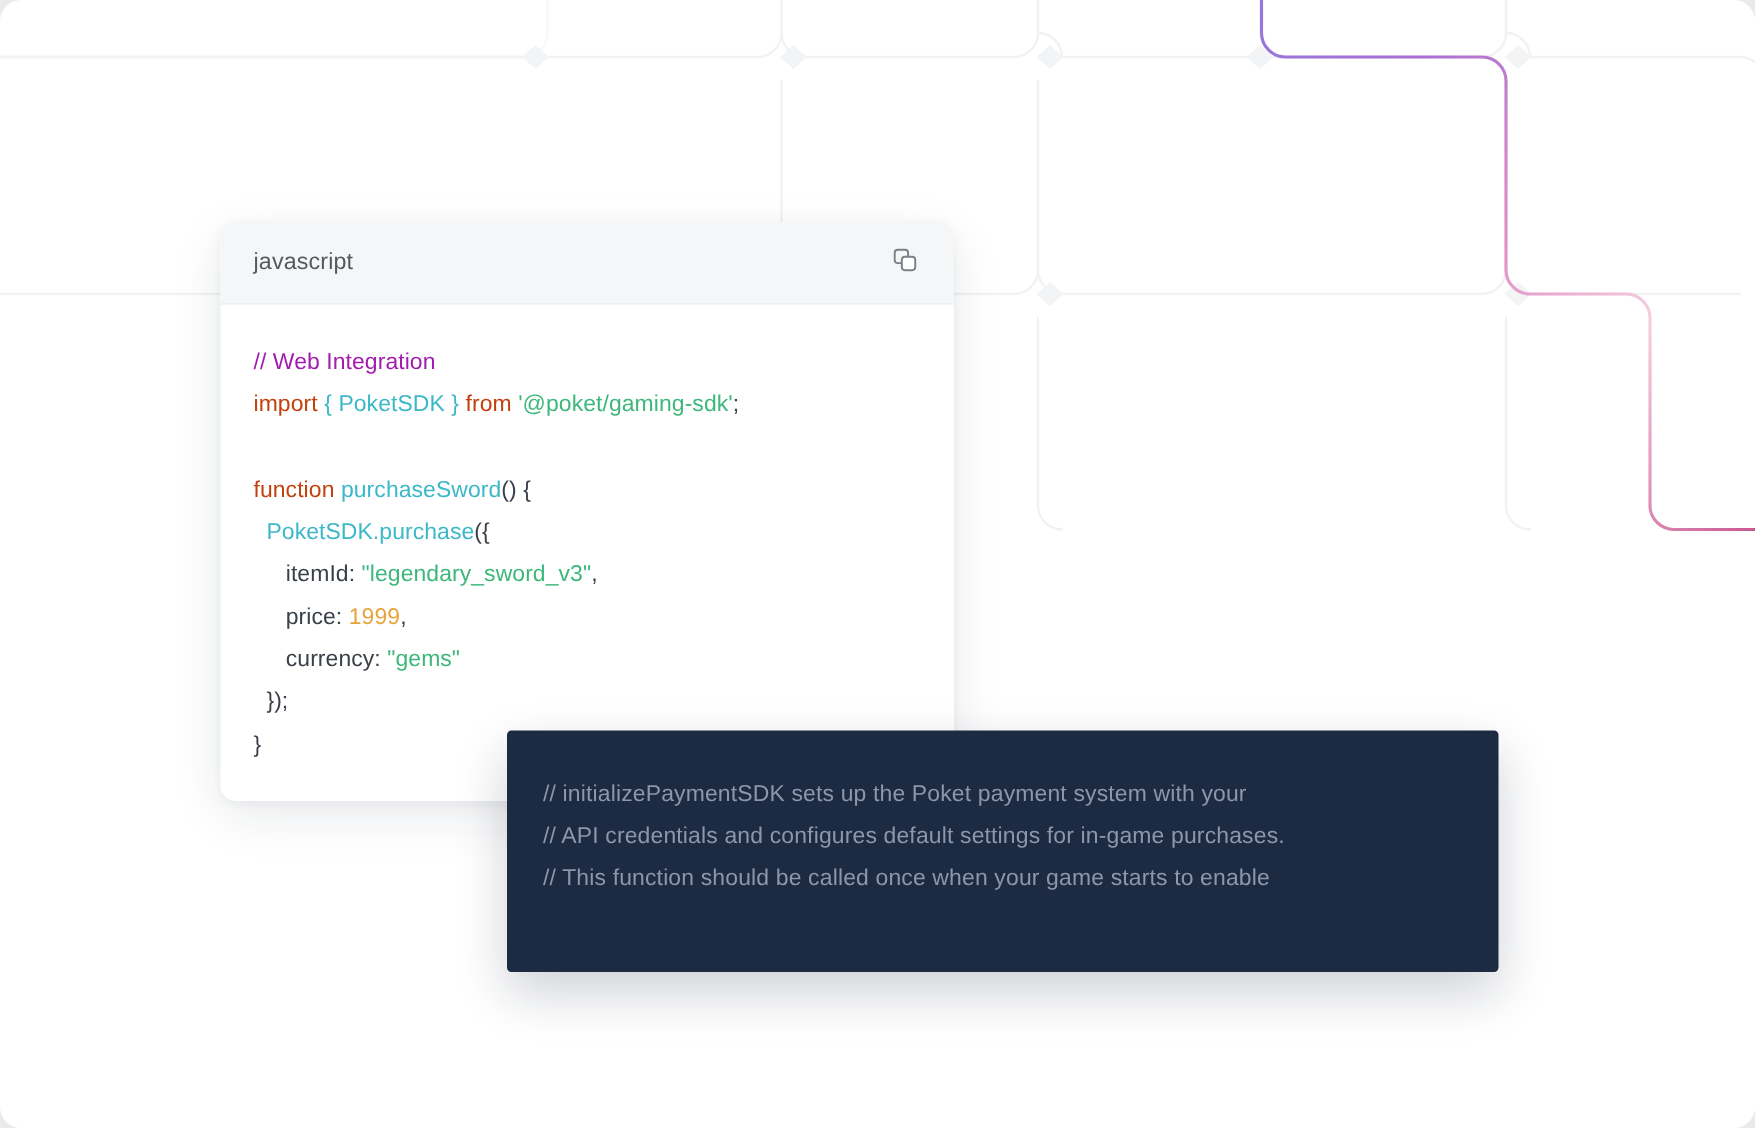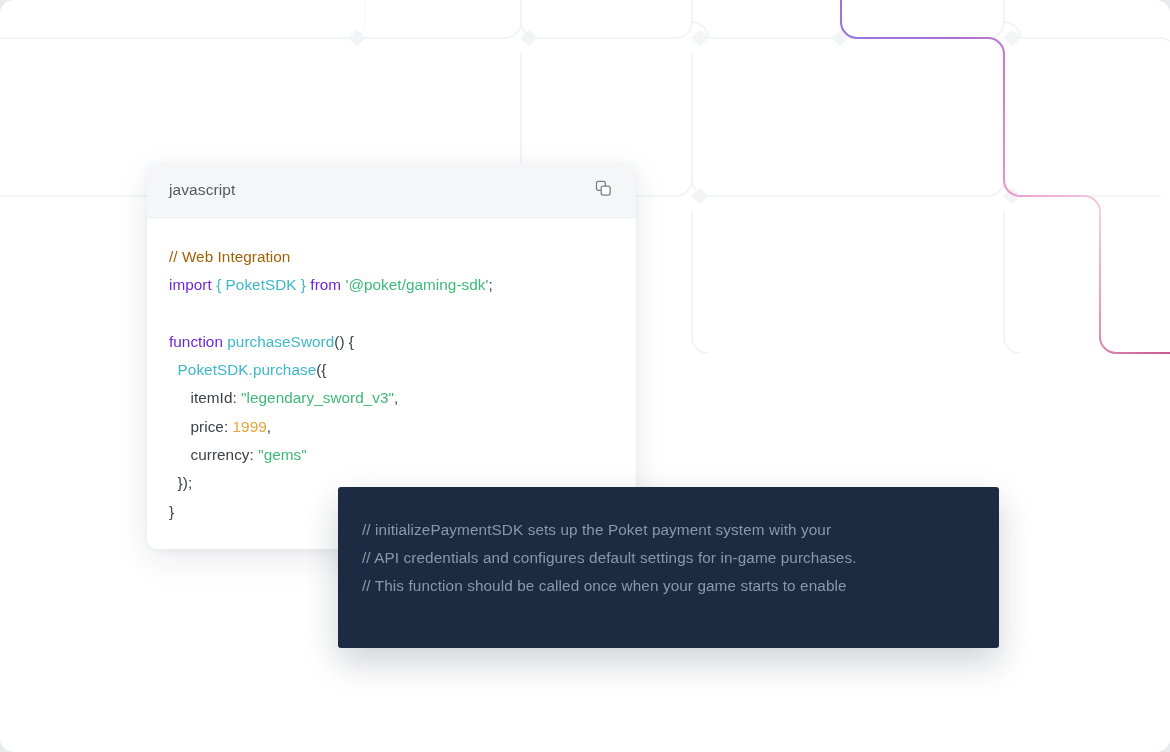--- a/index.html
+++ b/index.html
@@ -28,21 +28,21 @@
   #bg-grid {
     position: absolute;
     inset: 0;
     pointer-events: none;
   }
 
   
   #code-card {
     position: absolute;
     left: 147px;
-    top: 163px;
+    top: 148px;
     width: 489px;
     height: 386px;
     background: #ffffff;
     border-radius: 10px;
     box-shadow: 0 10px 34px rgba(22, 32, 60, 0.09),
                 0 2px 8px rgba(22, 32, 60, 0.05);
     overflow: hidden;
     display: flex;
     flex-direction: column;
   }
@@ -76,22 +76,22 @@
   #code-body {
     flex: 1 1 auto;
     padding: 25px 22px 0 22px;
     box-sizing: border-box;
     font-size: 15.3px;
     line-height: 28.3px;
     color: #3b4149;
     white-space: pre;
     letter-spacing: .05px;
   }
-  .tok-c  { color: #a16207; }           
-  .tok-k  { color: #6d28d9; }           
+  .tok-c  { color: #a21caf; }           
+  .tok-k  { color: #c2410c; }           
   .tok-t  { color: #3db8c8; }           
   .tok-s  { color: #3eb87a; }           
   .tok-n  { color: #e8a33d; }           
   .tok-p  { color: #3b4149; }           
   .blank  { display: block; height: 28.3px; }
 
   
   #tooltip {
     position: absolute;
     left: 338px;

